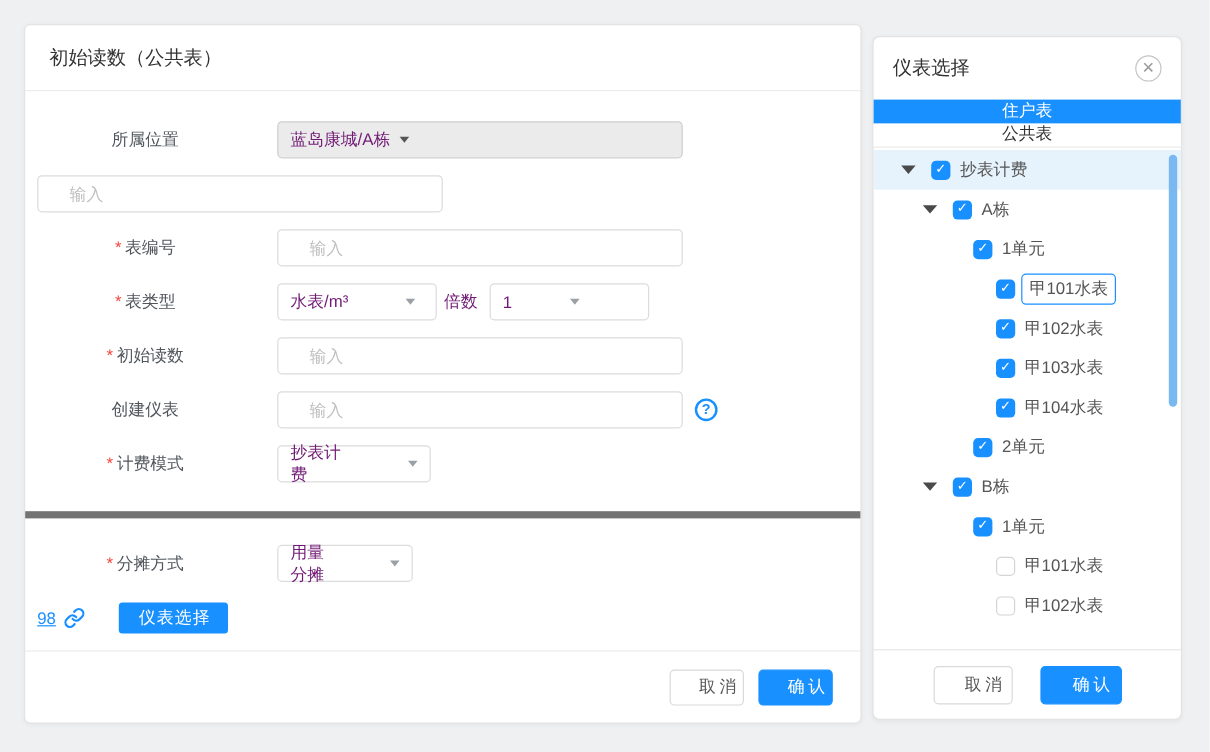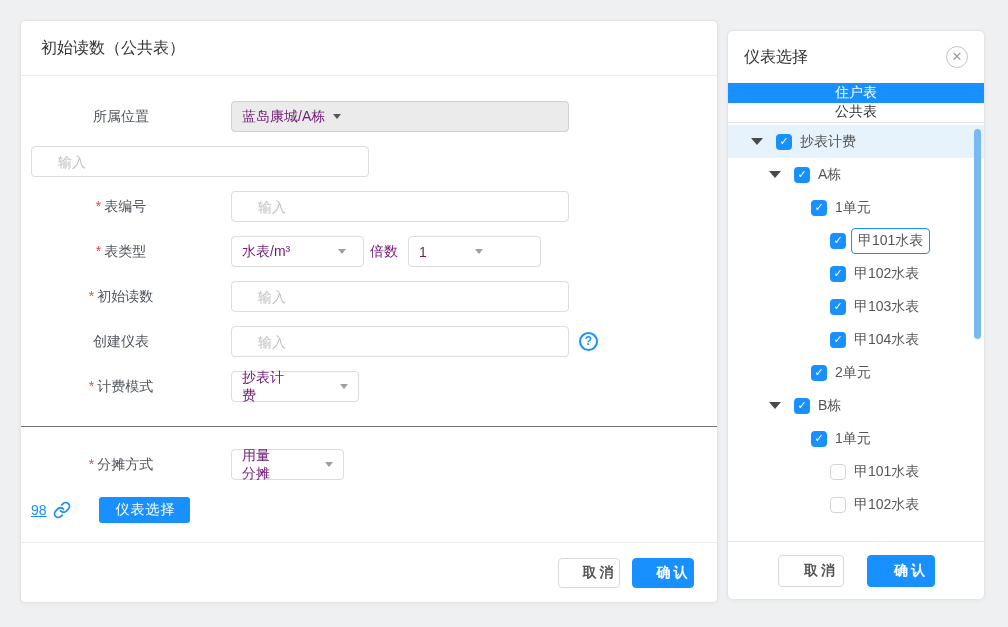--- a/index.html
+++ b/index.html
@@ -49,30 +49,30 @@
     width:0; height:0; border-left:4px solid transparent; border-right:4px solid transparent;
     border-top:5px solid #9aa0a6; margin-left:8px; flex:none;
   }
   .caret.dark { border-top-color:#555; }
   .pair-gap { width:34px; text-align:right; color:#701a75; flex:none; margin-left:0; }
   .help-icon {
     width:19px; height:19px; border:2px solid #1890ff; border-radius:50%;
     color:#1890ff; font-size:12px; font-weight:bold; line-height:15px; text-align:center;
     margin-left:10px; flex:none; cursor:pointer;
   }
-  .pl-body2 { border-top:1px solid #737373; padding:22px 0 21px 0; }
+  .pl-body2 { border-top:6px solid #737373; padding:22px 0 21px 0; }
   .sub-row { margin-top:17px; height:26px; }
   .link-count {
     color:#1890ff; text-decoration:underline; cursor:pointer; margin-left:10px;
   }
   .chain-icon { margin-left:6px; cursor:pointer; display:inline-flex; align-items:center; }
   .btn {
     display:inline-flex; align-items:center; justify-content:center;
     border-radius:4px; cursor:pointer; font-size:14px; letter-spacing:3px;
-    padding-left:21px; white-space:nowrap;font-weight:bold;
+    padding-left:21px; white-space:nowrap;
   }
   .btn-primary { background:#1890ff; color:#fff; border:1px solid #1890ff; }
   .btn-plain { background:#fff; color:#555; border:1px solid #d9d9d9; }
   .btn-select-meter {
     height:26px; padding:0 14px 0 17px; margin-left:28px;
     background:#1890ff; color:#fff; border-radius:3px; letter-spacing:1px;
     display:inline-flex; align-items:center; cursor:pointer;
   }
   .pl-footer {
     position:absolute; left:0; right:0; bottom:0; height:60px;

